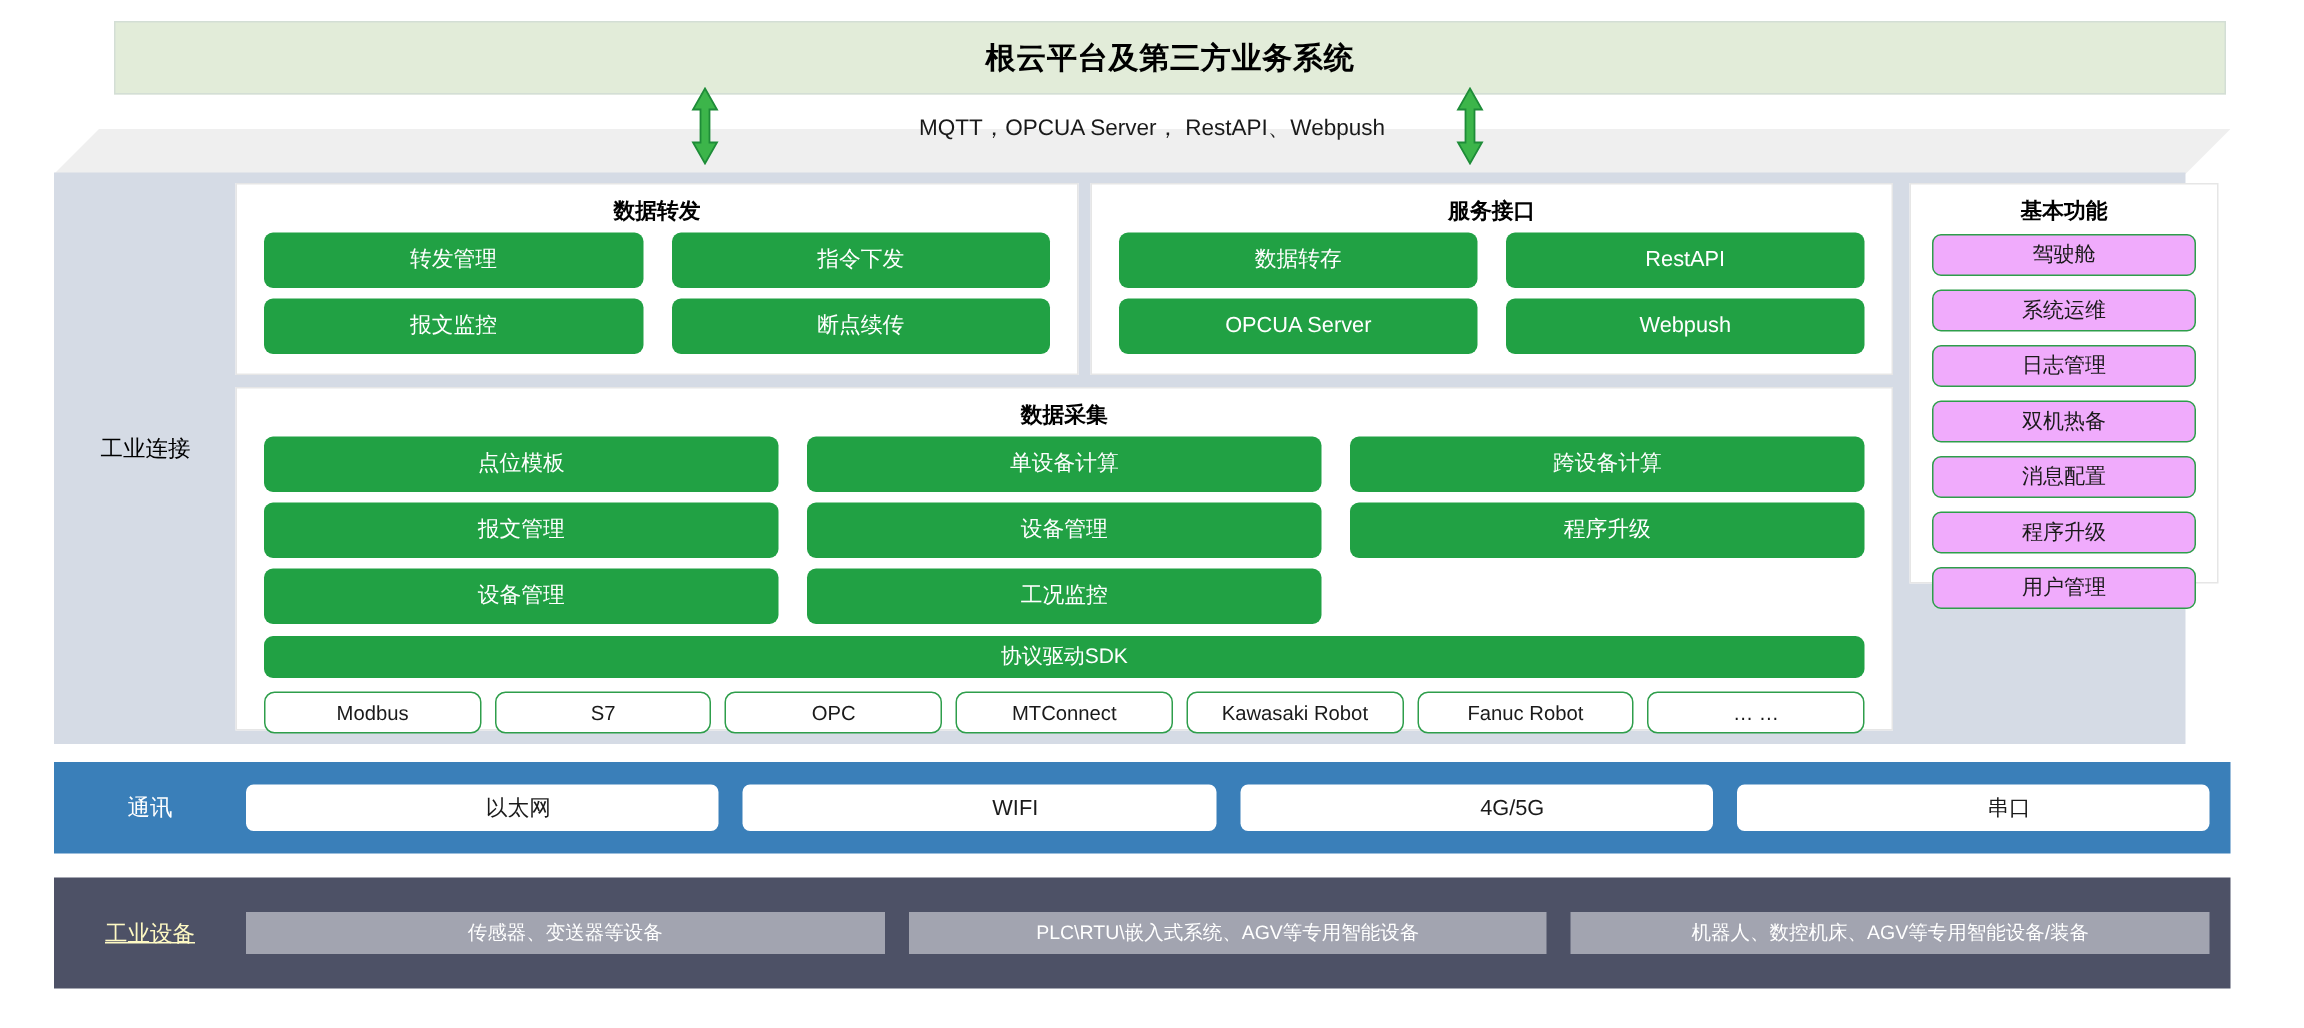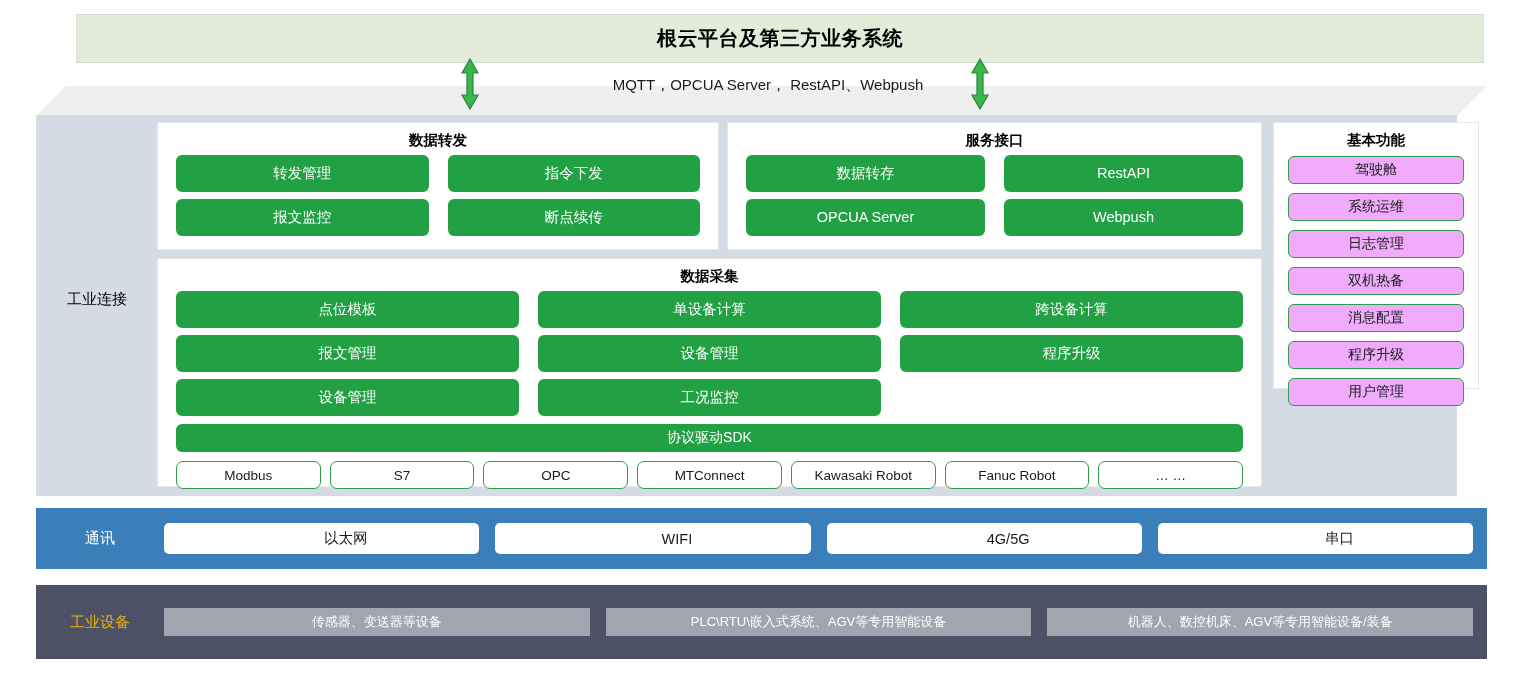--- a/index.html
+++ b/index.html
@@ -238,23 +238,24 @@
     top: 585px;
     width: 1451px;
     height: 74px;
     background: #4d5166;
     display: flex;
     align-items: center;
   }
   .dev-label {
     width: 128px;
     text-align: center;
-    color: #eab308;
+    color: #fef9c3;
     font-size: 15px;
     flex: 0 0 128px;
+    text-decoration: underline;
   }
   .dev-items {
     flex: 1;
     display: flex;
     gap: 16px;
     padding-right: 14px;
   }
   .dev-item {
     flex: 1;
     background: #a2a4b0;

